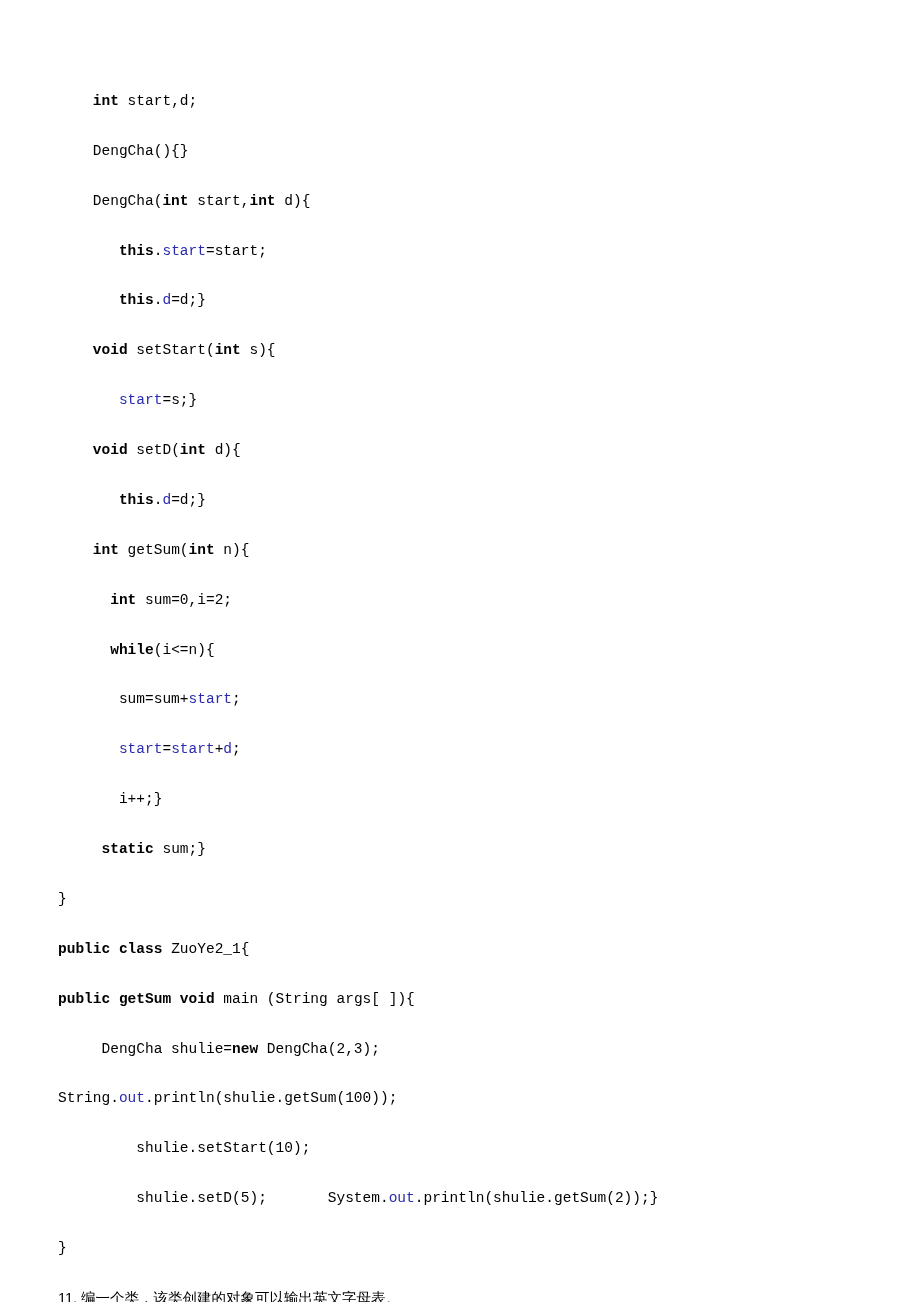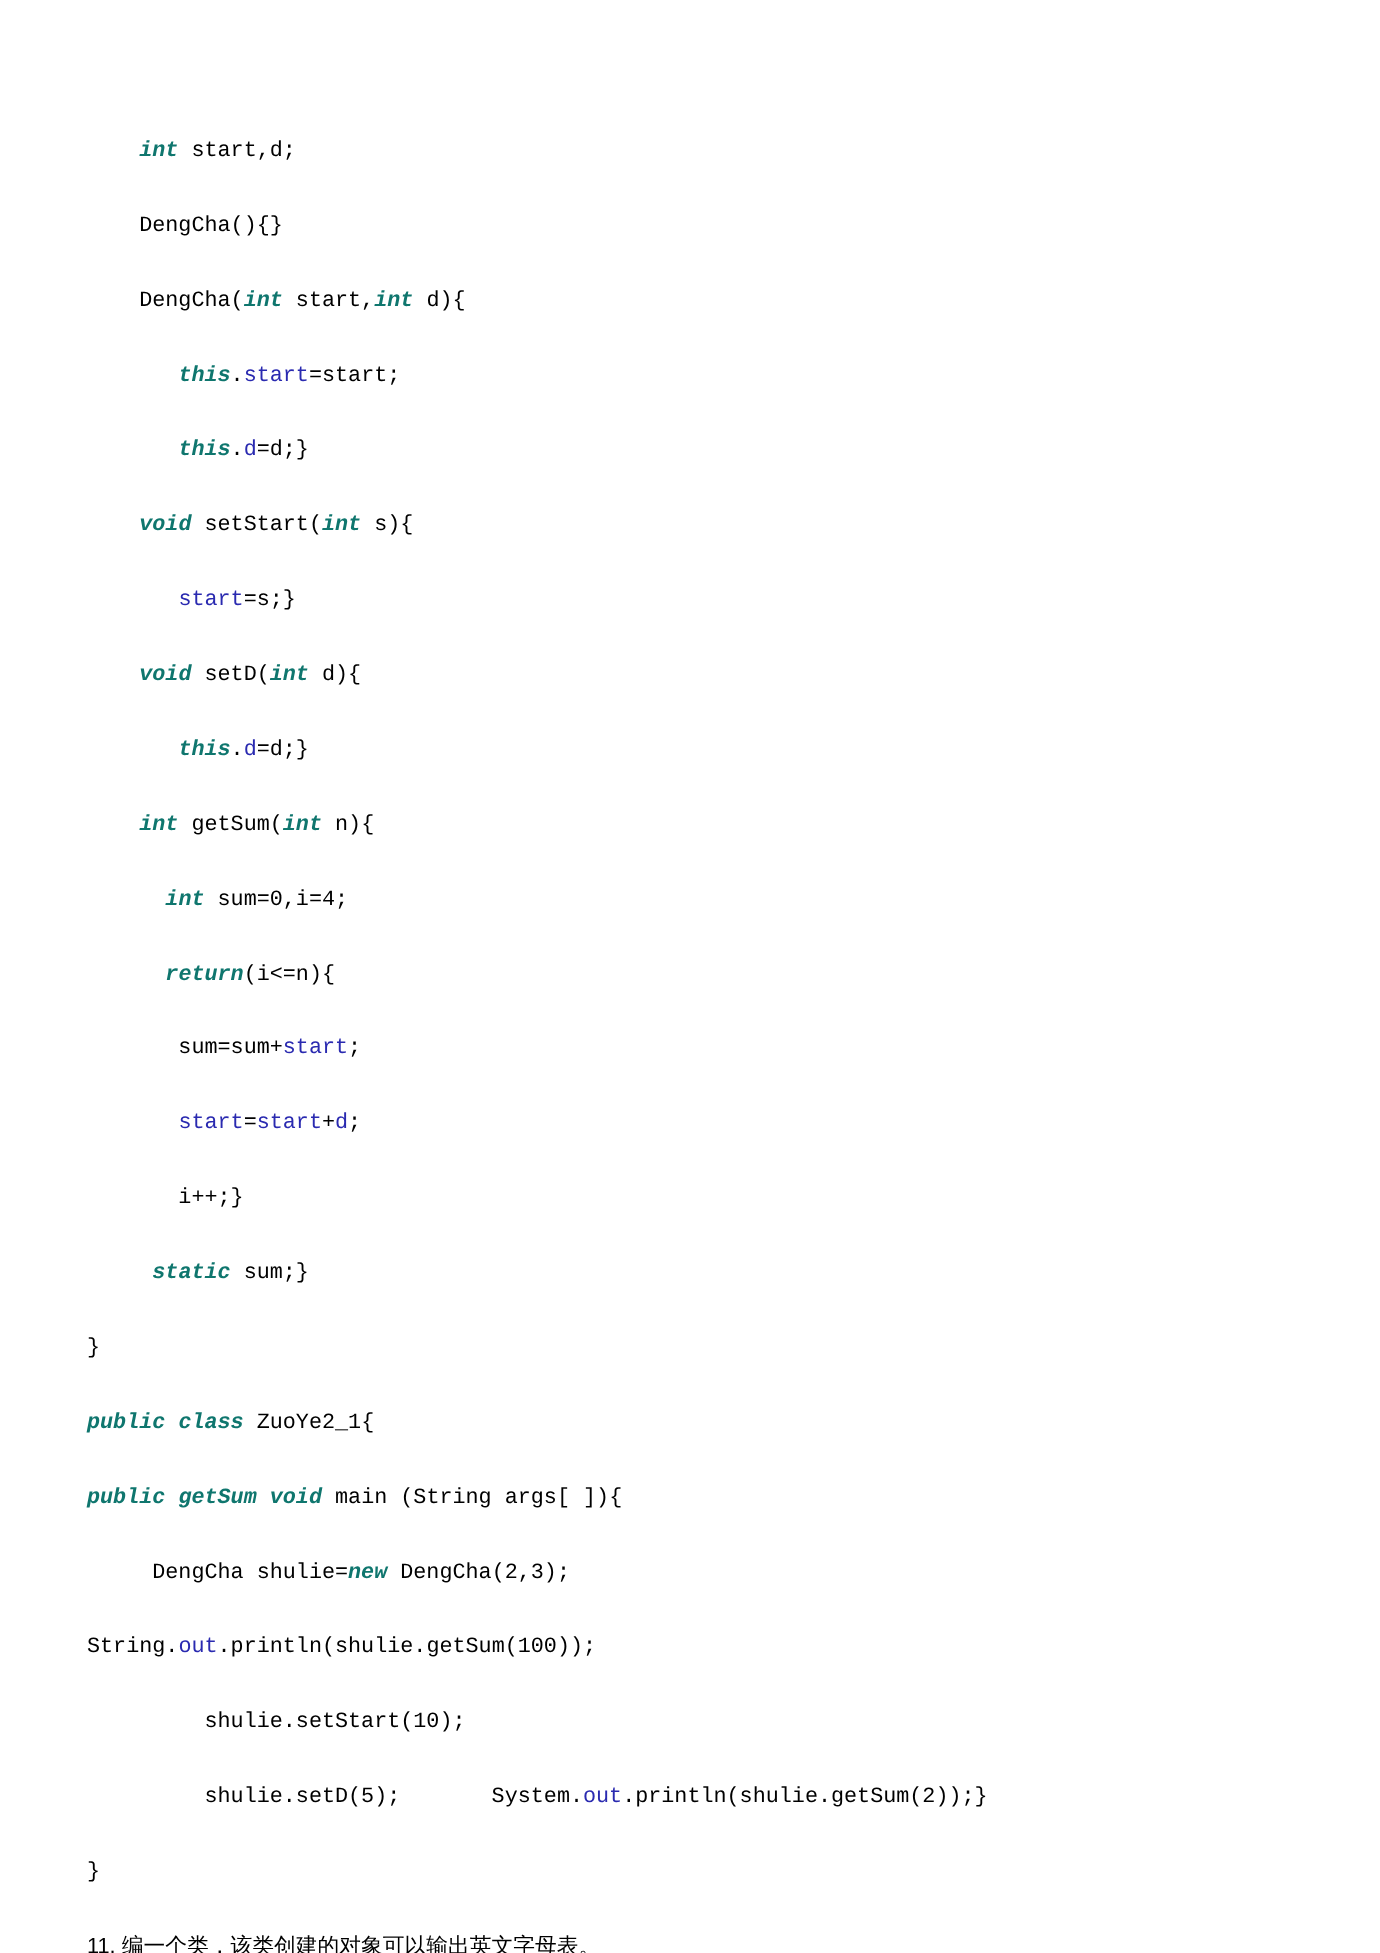--- a/index.html
+++ b/index.html
@@ -11,42 +11,42 @@
     line-height: 1.72;
     color: #000;
   }
   .page {
     width: 920px;
     min-height: 1302px;
     box-sizing: border-box;
     padding: 64px 58px 40px 58px;
     white-space: pre;
   }
-  .kw   { color: #0f766e; font-weight: bold; font-style: italic; }  
+  .kw   { color: #000000; font-weight: bold; }  
   .var  { color: #2a2ab0; }                      
   .ital { }                      
   .chn  { font-family: "Microsoft YaHei", "SimSun", sans-serif; white-space: pre-wrap; word-break: break-all; }
   .line { display: block; }
 </style>
 </head>
 <body>
 
 <div class="page">
 <span class="line">    <span class="kw">int</span><span> start,d;</span></span>
 <span class="line">    DengCha(){}</span>
 <span class="line"><span>    DengCha(</span><span class="kw">int</span><span> start,</span><span class="kw">int</span><span> d){</span></span>
 <span class="line"><span>       </span><span class="kw">this</span><span>.</span><span class="var">start</span><span>=start;</span></span>
 <span class="line"><span>       </span><span class="kw">this</span><span>.</span><span class="var">d</span><span>=d;}</span></span>
 <span class="line"><span>    </span><span class="kw">void</span><span> setStart(</span><span class="kw">int</span><span> s){</span></span>
 <span class="line"><span>       </span><span class="var">start</span><span>=s;}</span></span>
 <span class="line"><span>    </span><span class="kw">void</span><span> setD(</span><span class="kw">int</span><span> d){</span></span>
 <span class="line"><span>       </span><span class="kw">this</span><span>.</span><span class="var">d</span><span>=d;}</span></span>
 <span class="line"><span>    </span><span class="kw">int</span><span> getSum(</span><span class="kw">int</span><span> n){</span></span>
-<span class="line"><span>      </span><span class="kw">int</span><span> sum=0,i=4;</span></span>
-<span class="line"><span>      </span><span class="kw">return</span><span>(i&lt;=n){</span></span>
+<span class="line"><span>      </span><span class="kw">int</span><span> sum=0,i=2;</span></span>
+<span class="line"><span>      </span><span class="kw">while</span><span>(i&lt;=n){</span></span>
 <span class="line"><span>       sum=sum+</span><span class="var">start</span><span>;</span></span>
 <span class="line"><span>       </span><span class="var">start</span><span>=</span><span class="var">start</span><span>+</span><span class="var">d</span><span>;</span></span>
 <span class="line">       i++;}</span>
 <span class="line"><span>     </span><span class="kw">static</span><span> sum;}</span></span>
 <span class="line">}</span>
 <span class="line"><span class="kw">public</span> <span class="kw">class</span><span> ZuoYe2_1{</span></span>
 <span class="line"><span class="kw">public</span> <span class="kw">getSum</span> <span class="kw">void</span><span> main (String args[ ]){</span></span>
 <span class="line"><span>     DengCha shulie=</span><span class="kw">new</span><span> DengCha(2,3);</span></span>
 <span class="line"><span>String.</span><span class="var ital">out</span><span>.println(shulie.getSum(100));</span></span>
 <span class="line">         shulie.setStart(10);</span>

